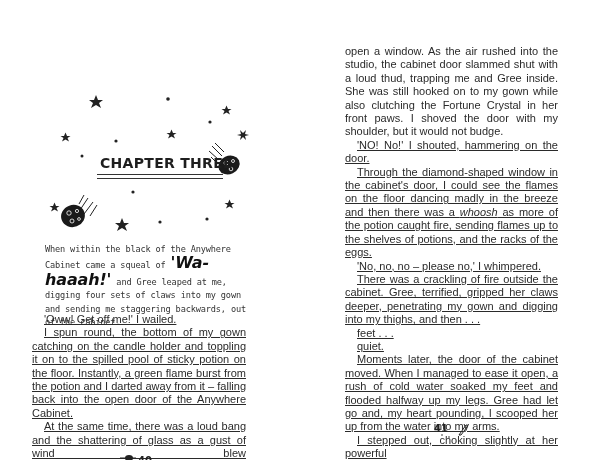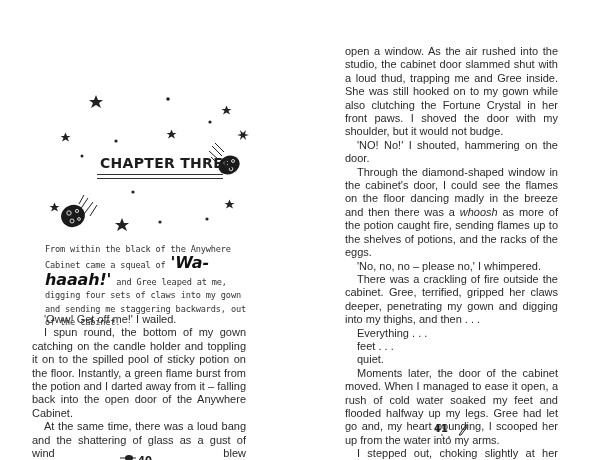--- a/index.html
+++ b/index.html
@@ -24,21 +24,21 @@
     color: #333; letter-spacing: -0.15px;
   }
   .hand .shout { font-family: "DejaVu Sans", sans-serif; font-weight: bold; font-style: italic; font-size: 16px; color: #111; }
 
   
   .body-text {
     position: absolute; font-family: "Liberation Sans", sans-serif; font-size: 11px;
     line-height: 13.4px; color: #2a2a2a; text-align: justify;
   }
   .body-text p { margin: 0; }
-  .body-text .indent { text-indent: 12px; }
+  .body-text .indent { text-indent: 12px; text-decoration: underline; }
   .left-body { left: 32px; top: 281px; width: 214px; }
   .last-line { text-align-last: justify; }
 
   .folio {
     position: absolute; top: 423px; font-family: "DejaVu Sans", sans-serif; font-weight: bold;
     font-size: 10px; color: #222;
   }
   .folio-left { left: 138px; }
   .deco { position: absolute; }
 </style>
@@ -88,21 +88,21 @@
       <circle cx="77" cy="179" r="1.6" fill="none" stroke="#fff" stroke-width="0.8"></circle>
       <circle cx="72" cy="189" r="2" fill="none" stroke="#fff" stroke-width="0.8"></circle>
       <circle cx="79" cy="187" r="1.4" fill="none" stroke="#fff" stroke-width="0.8"></circle>
     </g>
   </svg>
 
   <div class="chapter-title">CHAPTER THREE</div>
   <div class="rule" style="top:142px"></div>
   <div class="rule" style="top:146px"></div>
 
-  <div class="hand"><span>From within the black of the Anywhere Cabinet came a squeal of </span><span class="shout">'Wa-haaah!'</span><span> and Gree leaped at me, digging four sets of claws into my gown and sending me staggering backwards, out of the cabinet.</span></div>
+  <div class="hand"><span>When within the black of the Anywhere Cabinet came a squeal of </span><span class="shout">'Wa-haaah!'</span><span> and Gree leaped at me, digging four sets of claws into my gown and sending me staggering backwards, out of the cabinet.</span></div>
 
   <div class="body-text left-body">
     <p class="indent">'Oww! Get off me!' I wailed.</p>
     <p class="indent">I spun round, the bottom of my gown catching on the candle holder and toppling it on to the spilled pool of sticky potion on the floor. Instantly, a green flame burst from the potion and I darted away from it – falling back into the open door of the Anywhere Cabinet.</p>
     <p class="indent last-line">At the same time, there was a loud bang and the shattering of glass as a gust of wind blew</p>
   </div>
 
   <svg class="deco" style="left:120px; top:421px" width="16" height="12">
     <line x1="0" y1="5" x2="16" y2="5" stroke="#222" stroke-width="1"></line>
     <ellipse cx="9" cy="5" rx="4" ry="3" fill="#222"></ellipse>
@@ -112,21 +112,20 @@
   <div class="folio folio-left">40</div>
 </div>
 
 <div class="page page-right">
   <div class="body-text" style="left:45px; top:45px; width:213px;">
     <p>open a window. As the air rushed into the studio, the cabinet door slammed shut with a loud thud, trapping me and Gree inside.  She was still hooked on to my gown while also clutching the Fortune Crystal in her front paws. I shoved the door with my shoulder, but it would not budge.</p>
     <p class="indent">'NO! No!' I shouted, hammering on the door.</p>
     <p class="indent"><span>Through the diamond-shaped window in the cabinet's door, I could see the flames on the floor dancing madly in the breeze and then there was a </span><i>whoosh</i><span> as more of the potion caught fire, sending flames up to the shelves of potions, and the racks of the eggs.</span></p>
     <p class="indent">'No, no, no – please no,' I whimpered.</p>
     <p class="indent">There was a crackling of fire outside the cabinet. Gree, terrified, gripped her claws deeper, penetrating my gown and digging into my thighs, and then . . .</p>
-    <p class="indent">Everything . . .</p>
     <p class="indent">feet . . .</p>
     <p class="indent">quiet.</p>
     <p class="indent">Moments later, the door of the cabinet moved. When I managed to ease it open, a rush of cold water soaked my feet and flooded halfway up my legs. Gree had let go and, my heart pounding, I scooped her up from the water into my arms.</p>
     <p class="indent last-line">I stepped out, choking slightly at her powerful</p>
   </div>
 
   <div class="folio" style="left:134px">41</div>
   <svg class="deco" style="left:140px; top:421px" width="30" height="18">
     <circle cx="2" cy="14" r="0.8" fill="#222"></circle>
     <circle cx="9" cy="16" r="0.8" fill="#222"></circle>

